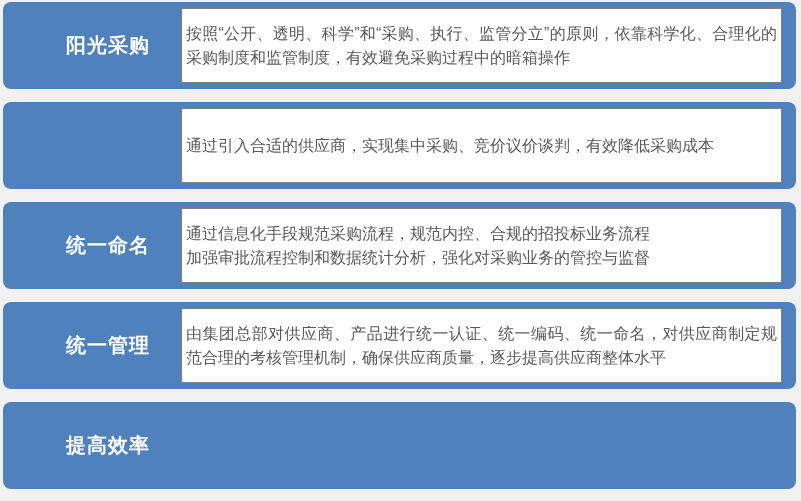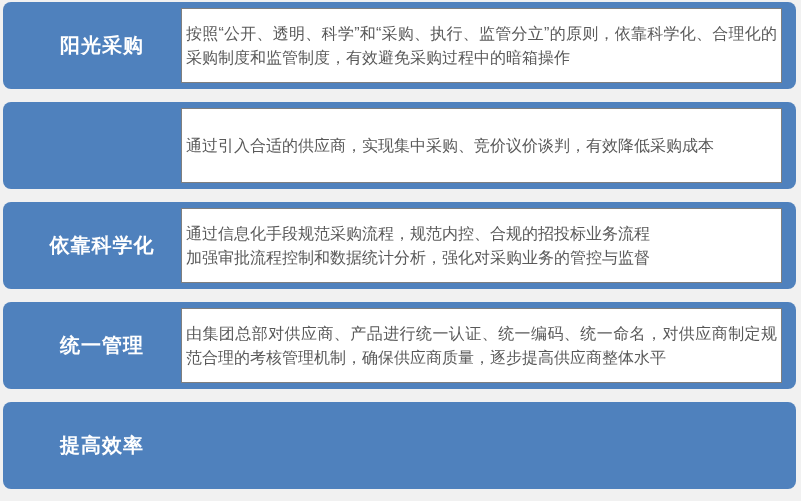--- a/index.html
+++ b/index.html
@@ -29,21 +29,21 @@
   }
   .row {
     position: relative;
     height: 87px;
     flex: 0 0 87px;
     background: var(--accent-blue);
     border-radius: 8px;
   }
   .label-box {
     position: absolute;
-    left: 10px; top: 0; bottom: 0;
+    left: 16px; top: 0; bottom: 0;
     width: 178px;
     display: flex;
     align-items: center;
     justify-content: center;
   }
   .label-text {
     color: var(--label-text);
     font-weight: bold;
     font-size: 20px;
     letter-spacing: 1px;
@@ -83,21 +83,21 @@
   </section>
 
   <section class="row">
     <div class="desc-box">
       <p class="line">通过引入合适的供应商，实现集中采购、竞价议价谈判，有效降低采购成本</p>
     </div>
   </section>
 
   <section class="row">
     <div class="label-box">
-      <span class="label-text">依靠科学化</span>
+      <span class="label-text">统一命名</span>
     </div>
     <div class="desc-box">
       <p class="line">通过信息化手段规范采购流程，规范内控、合规的招投标业务流程</p>
       <p class="line">加强审批流程控制和数据统计分析，强化对采购业务的管控与监督</p>
     </div>
   </section>
 
   <section class="row">
     <div class="label-box">
       <span class="label-text">统一管理</span>

